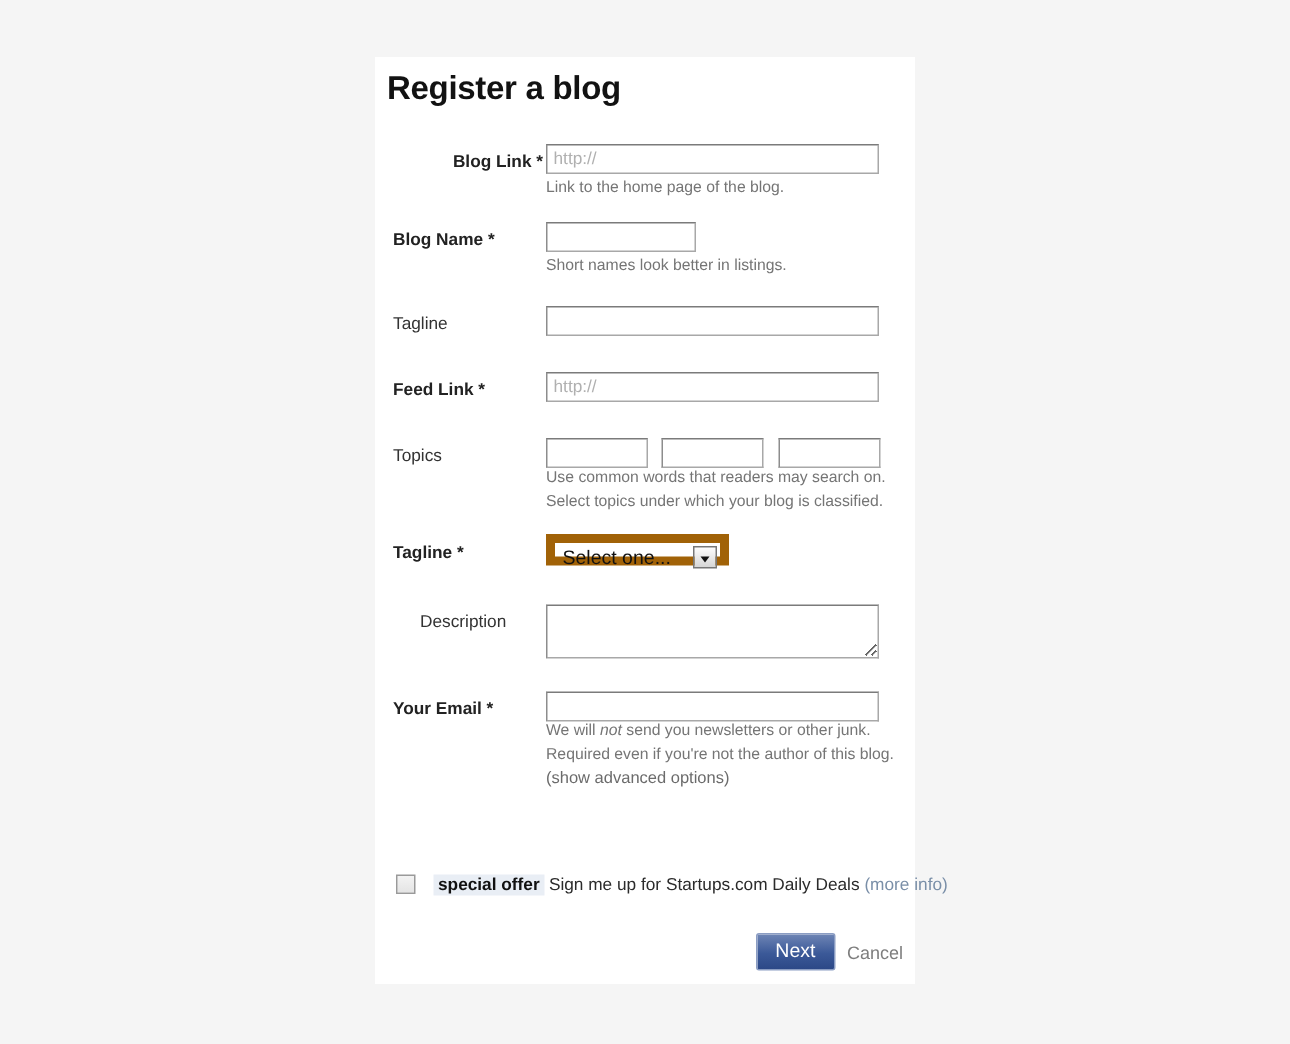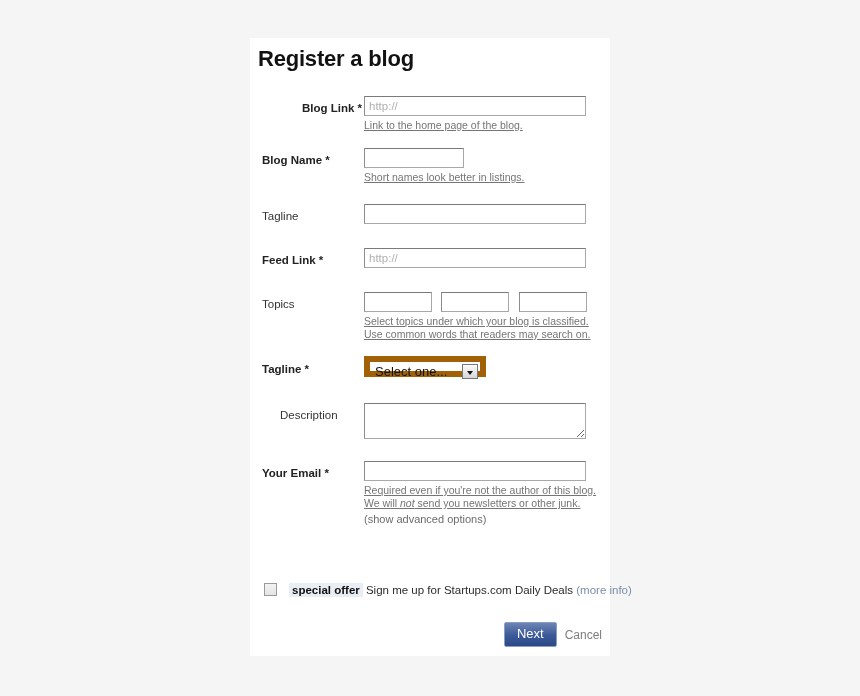--- a/index.html
+++ b/index.html
@@ -148,21 +148,20 @@
     border-top: 4px solid #111111;
   }
 
   
   .hint {
     font-size: 10.5px;
     color: #757575;
     line-height: 13px;
     margin-top: 3px;
     white-space: nowrap;
-    text-decoration: underline;
   }
   .hint i { font-style: italic; }
 
   .advanced {
     font-size: 11px;
     color: #6b6b6b;
     margin-top: 3px;
   }
 
   
@@ -266,22 +265,22 @@
           <input class="inp wide" type="text" placeholder="http://" style="">
         </div>
       </div>
 
       <div class="row" style="height:64px;">
         <div class="label" style="top:5px;">Topics</div>
         <div class="fields">
           <input class="inp topic" type="text" style="">
           <input class="inp topic" type="text" style="">
           <input class="inp topic" type="text" style="">
+          <div class="hint" style="margin-top:0;">Use common words that readers may search on.</div>
           <div class="hint">Select topics under which your blog is classified.</div>
-          <div class="hint" style="margin-top:0;">Use common words that readers may search on.</div>
         </div>
       </div>
 
       <div class="row" style="height:47px;">
         <div class="label req" style="top:6px;">Tagline *</div>
         <div class="fields">
           <div class="select-wrap">
             <span class="sel-text">Select one...</span>
             <span class="sel-btn"></span>
           </div>
@@ -292,22 +291,22 @@
         <div class="label" style="top:5px;padding-left:18px;">Description</div>
         <div class="fields">
           <textarea class="inp" placeholder="" style=""></textarea>
         </div>
       </div>
 
       <div class="row" style="height:70px;">
         <div class="label req" style="top:5px;">Your Email *</div>
         <div class="fields">
           <input class="inp wide" type="text" placeholder="" style="">
+          <div class="hint" style="margin-top:0;"><span>We will </span><i>not</i><span> send you newsletters or other junk.</span></div>
           <div class="hint">Required even if you're not the author of this blog.</div>
-          <div class="hint" style="margin-top:0;"><span>We will </span><i>not</i><span> send you newsletters or other junk.</span></div>
           <div class="advanced">(show advanced options)</div>
         </div>
       </div>
 
     </div>
 
     <div class="offer-row">
       <span class="checkbox"></span>
       <span class="offer-text"><span class="badge">special offer</span> <span>Sign me up for Startups.com Daily Deals</span> <a class="more-info">(more info)</a></span>
     </div>

